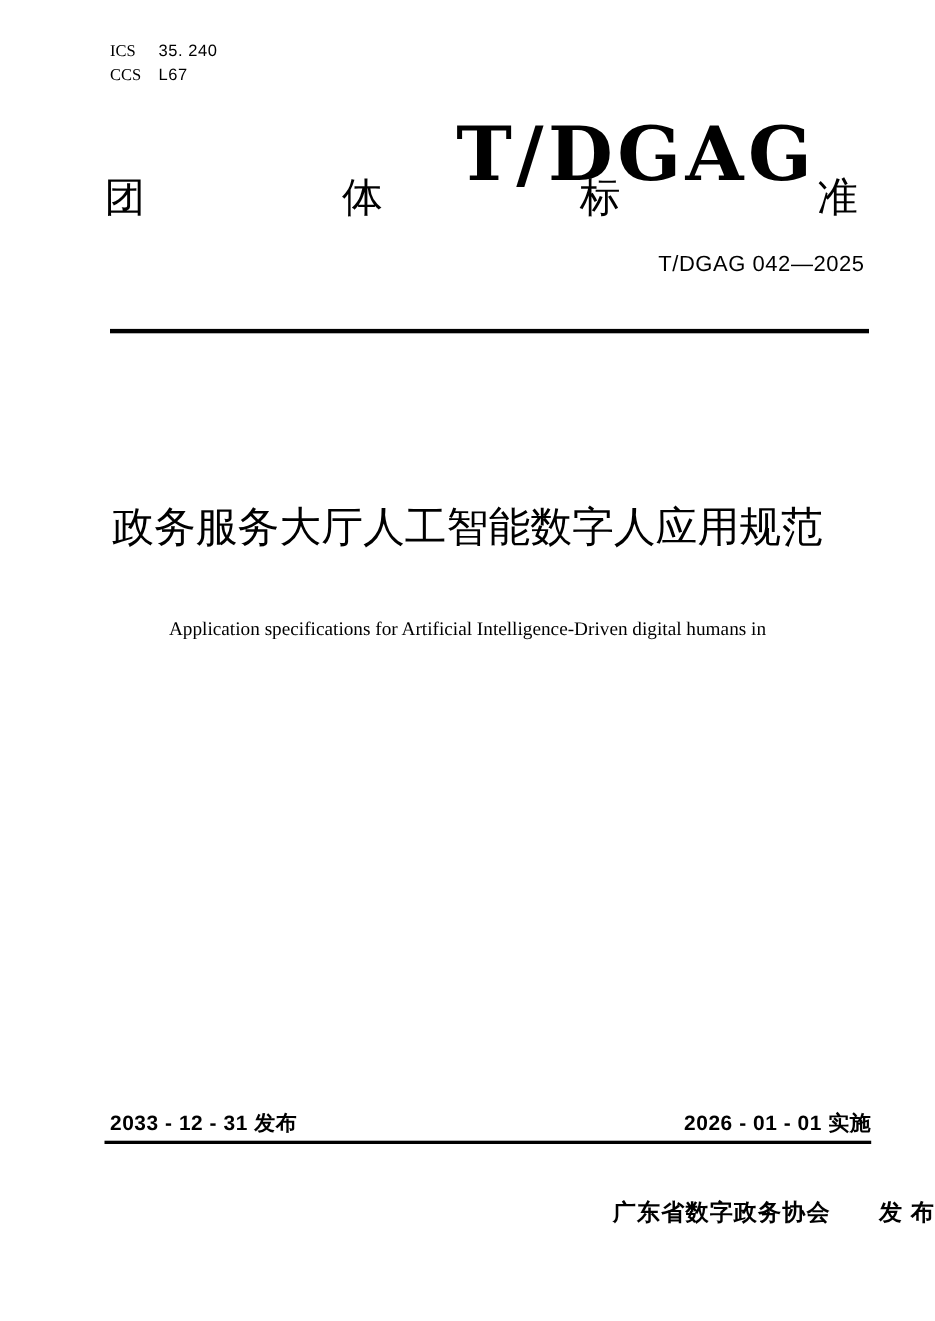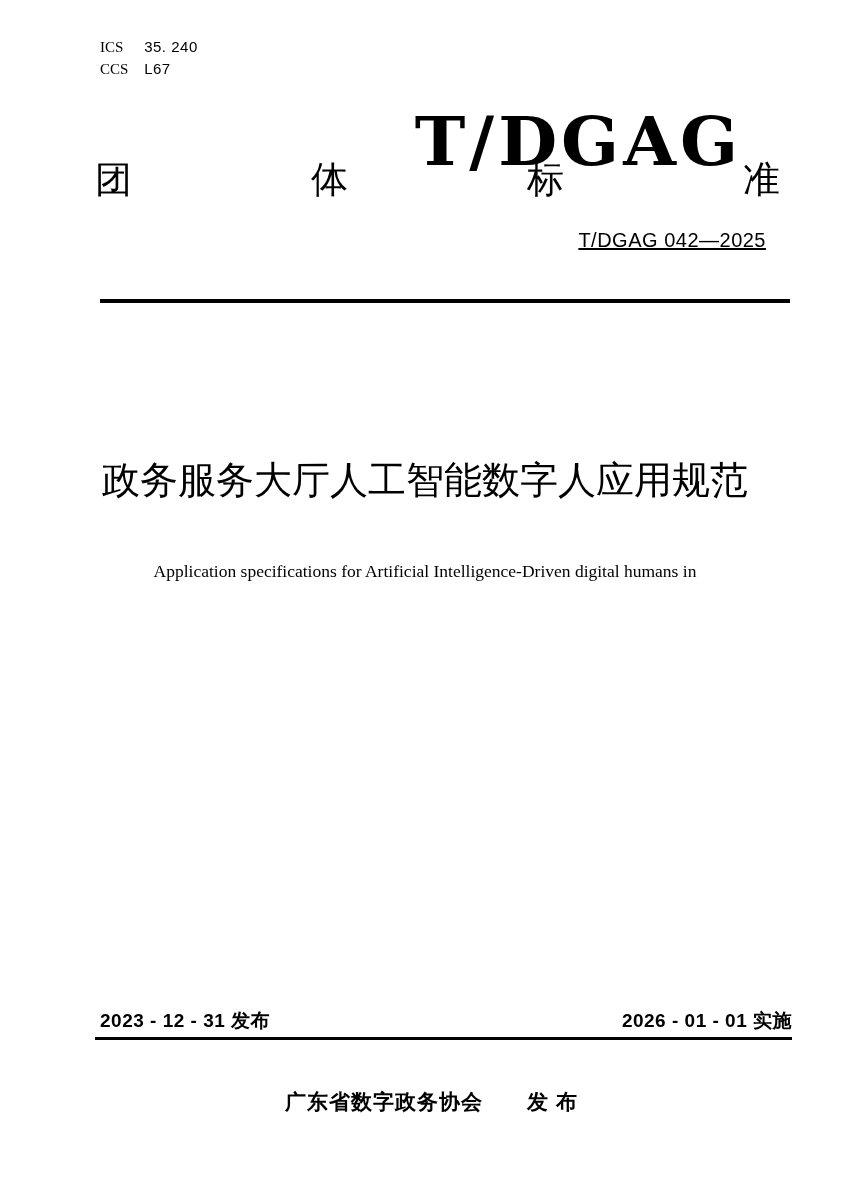--- a/index.html
+++ b/index.html
@@ -62,26 +62,25 @@
     justify-content: space-between;
     font-size: 37px;
     font-weight: 500;
     line-height: 1.1;
   }
 
   
   .snum {
     position: absolute;
     top: 229px;
-    right: 84px;
+    right: 64px;
     font-size: 20px;
     font-weight: 500;
     letter-spacing: 0.5px;
     white-space: nowrap;
-    text-decoration: underline;
   }
 
   
   .rule-top {
     position: absolute;
     left: 100px;
     width: 690px;
     top: 299px;
     height: 4px;
     background: #000000;
@@ -136,21 +135,21 @@
     height: 3px;
     background: #000000;
   }
 
   
   .publisher {
     position: absolute;
     left: 13px;
     right: 0;
     top: 1088px;
-    text-align: center;
+    text-align: right;
     font-size: 21px;
     font-weight: 700;
     letter-spacing: 1px;
     white-space: pre;
   }
 </style>
 </head>
 <body>
 
 <div class="page">
@@ -179,21 +178,21 @@
 
   <div class="rule-top"></div>
 
   <h1 class="title-zh">政务服务大厅人工智能数字人应用规范</h1>
 
   <div class="title-en">
     <div>Application specifications for Artificial Intelligence-Driven digital humans in</div>
   </div>
 
   <div class="dates">
-    <span>2023 - 12 - 31 发布</span>
+    <span>2033 - 12 - 31 发布</span>
     <span>2026 - 01 - 01 实施</span>
   </div>
 
   <div class="rule-bottom"></div>
 
   <div class="publisher">广东省数字政务协会　　发 布</div>
 
 </div>
 
 </body></html>

